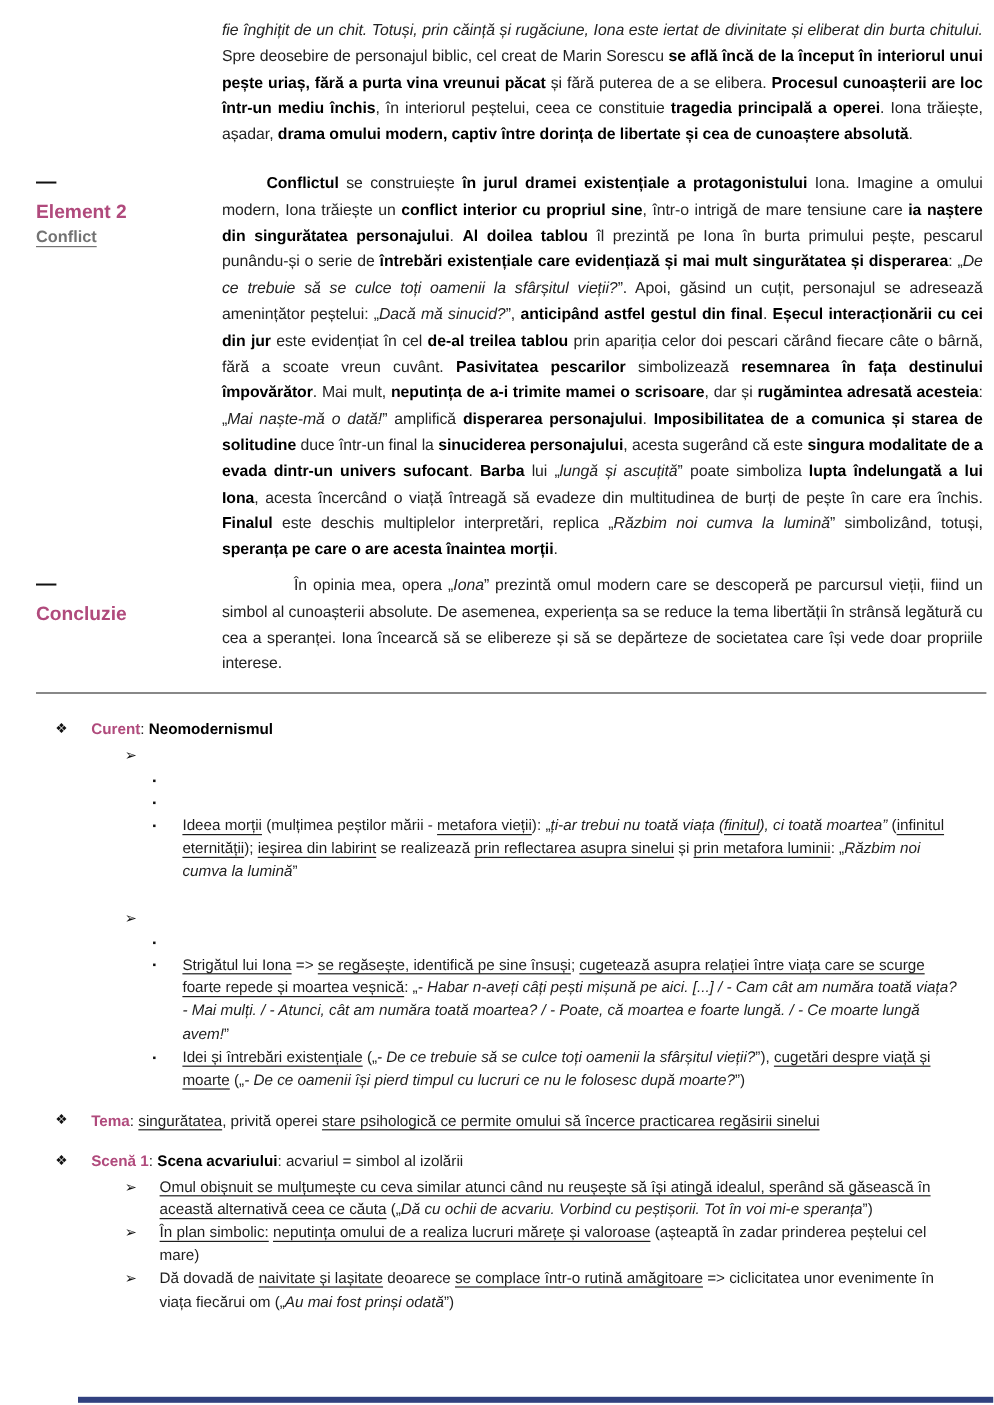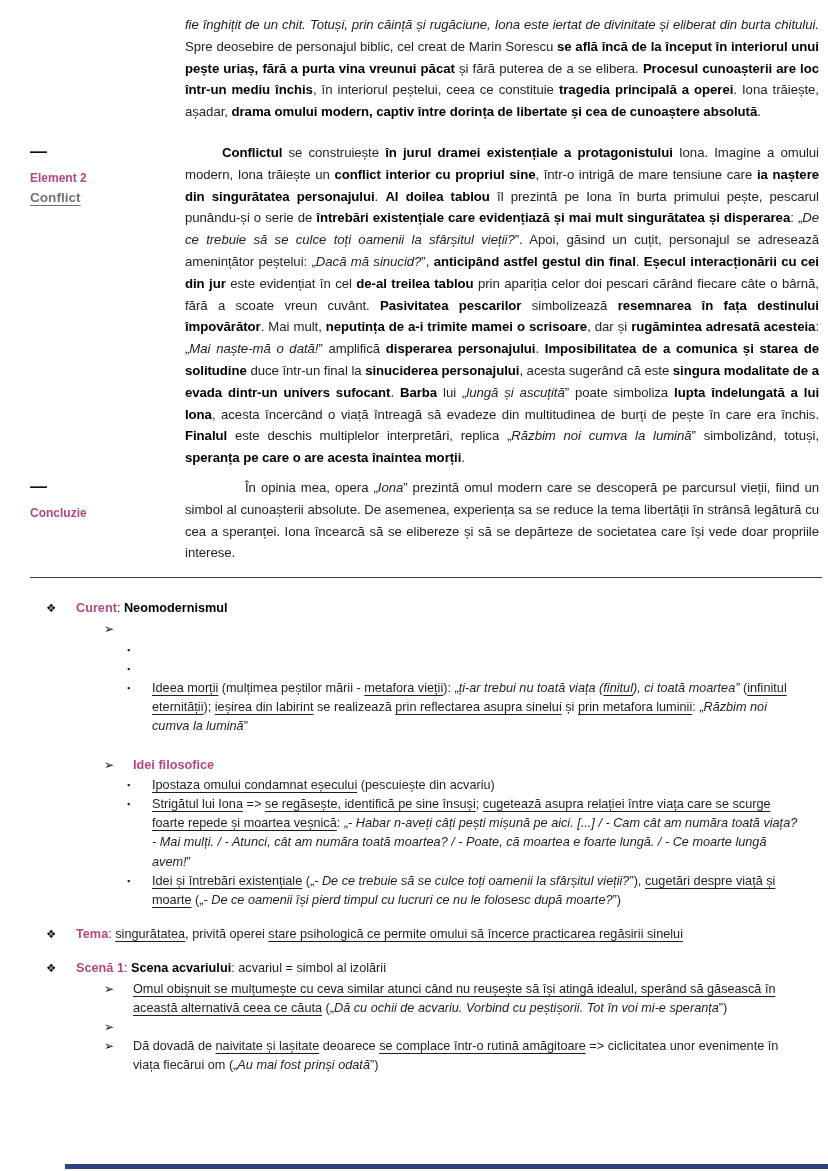--- a/index.html
+++ b/index.html
@@ -17,21 +17,21 @@
   }
   .p2 { margin-top:19px; }
   .p2 .text-col { text-indent:37px; }
   .p3 { margin-top:8px; }
   .p3 .text-col { text-indent:60px; }
   .b { font-weight:700; color:#000; }
   .i { font-style:italic;text-align:right; }
   .u { text-decoration:underline; text-underline-offset:2.5px; }
   .a { color:var(--accent,#b04a7c); font-weight:700; }
   .ml-dash { font-weight:700; font-size:17px; line-height:14px; color:#111; margin-bottom:9px; letter-spacing:-1px; }
-  .ml-title { color:var(--accent,#b04a7c); font-weight:700; font-size:12px; line-height:20px; }
+  .ml-title { color:var(--accent,#b04a7c); font-weight:700; font-size:16px; line-height:20px; }
   .ml-sub { font-weight:700; font-size:13.6px; line-height:20px; color:#737373; text-decoration:underline; text-underline-offset:2.5px; }
   
   .divider { border-top:1.2px solid #3a3a3a; margin:13px 6px 0 30px; height:0; }
   
   .notes { padding:21px 26px 0 0; font-size:12.7px; line-height:19.2px; color:#1e1e1e; }
   .note-row { display:flex; align-items:flex-start; }
   .note-text { flex:1; }
   .bullet { flex:0 0 auto; color:#111; }
   .lv1 { padding-left:46px; }
   .lv1 .bullet { width:30px; font-size:11.5px; }
@@ -88,25 +88,23 @@
       </div>
       <div class="note-row lv3">
         <span class="bullet">▪</span>
       </div>
       <div class="note-row lv3">
         <span class="bullet">▪</span>
         <div class="note-text"><span class="u">Ideea morții</span><span> (mulțimea peștilor mării - </span><span class="u">metafora vieții</span><span>): „</span><span class="i">ți-ar trebui nu toată viața</span><span class="i"> (</span><span class="i u">finitul</span><span class="i">), ci toată moartea”</span><span> (</span><span class="u">infinitul eternității</span><span>); </span><span class="u">ieșirea din labirint</span><span> se realizează </span><span class="u">prin reflectarea asupra sinelui</span><span> și </span><span class="u">prin metafora luminii</span><span>: „</span><span class="i">Răzbim noi cumva la lumină</span><span>”</span></div>
       </div>
       <div class="note-row lv2" style="margin-top: 19px;">
         <span class="bullet">➢</span>
-        <div class="note-text"><span class="a">Idei filosofice</span></div>
       </div>
       <div class="note-row lv3" style="margin-top: 1px;">
         <span class="bullet">▪</span>
-        <div class="note-text"><span class="u">Ipostaza omului condamnat eșecului</span><span> (pescuiește din acvariu)</span></div>
       </div>
       <div class="note-row lv3">
         <span class="bullet">▪</span>
         <div class="note-text"><span class="u">Strigătul lui Iona</span><span> =&gt; </span><span class="u">se regăsește, identifică pe sine însuși</span><span>; </span><span class="u">cugetează asupra relației între viața care se scurge foarte repede și moartea veșnică</span><span>: „</span><span class="i">- Habar n-aveți câți pești mișună pe aici. [...] / - Cam cât am număra toată viața? - Mai mulți. / - Atunci, cât am număra toată moartea? / - Poate, că moartea e foarte lungă. / - Ce moarte lungă avem!</span><span>”</span></div>
       </div>
       <div class="note-row lv3">
         <span class="bullet">▪</span>
         <div class="note-text"><span class="u">Idei și întrebări existențiale</span><span> („</span><span class="i">- De ce trebuie să se culce toți oamenii la sfârșitul vieții?</span><span>”), </span><span class="u">cugetări despre viață și moarte</span><span> („</span><span class="i">- De ce oamenii își pierd timpul cu lucruri ce nu le folosesc după moarte?</span><span>”)</span></div>
       </div>
       <div class="note-row lv1" style="margin-top: 15px;">
@@ -116,20 +114,21 @@
       <div class="note-row lv1" style="margin-top: 15px;">
         <span class="bullet">❖</span>
         <div class="note-text"><span class="a">Scenă 1</span><span>: </span><span class="b">Scena acvariului</span><span>: acvariul = simbol al izolării</span></div>
       </div>
       <div class="note-row lv2" style="margin-top: 1px;">
         <span class="bullet">➢</span>
         <div class="note-text"><span class="u">Omul obișnuit se mulțumește cu ceva similar atunci când nu reușește să își atingă idealul, sperând să găsească în această alternativă ceea ce căuta</span><span> („</span><span class="i">Dă cu ochii de acvariu. Vorbind cu peștișorii. Tot în voi mi-e speranța</span><span>”)</span></div>
       </div>
       <div class="note-row lv2">
         <span class="bullet">➢</span>
+        <div class="note-text"><span class="u">În plan simbolic:</span><span> </span><span class="u">neputința omului de a realiza lucruri mărețe și valoroase</span><span> (așteaptă în zadar prinderea peștelui cel mare)</span></div>
       </div>
       <div class="note-row lv2">
         <span class="bullet">➢</span>
         <div class="note-text"><span>Dă dovadă de </span><span class="u">naivitate și lașitate</span><span> deoarece </span><span class="u">se complace într-o rutină amăgitoare</span><span> =&gt; ciclicitatea unor evenimente în viața fiecărui om („</span><span class="i">Au mai fost prinși odată</span><span>”)</span></div>
       </div>
     </div>
 
   <div class="bottom-bar"></div>
 
 </div>

